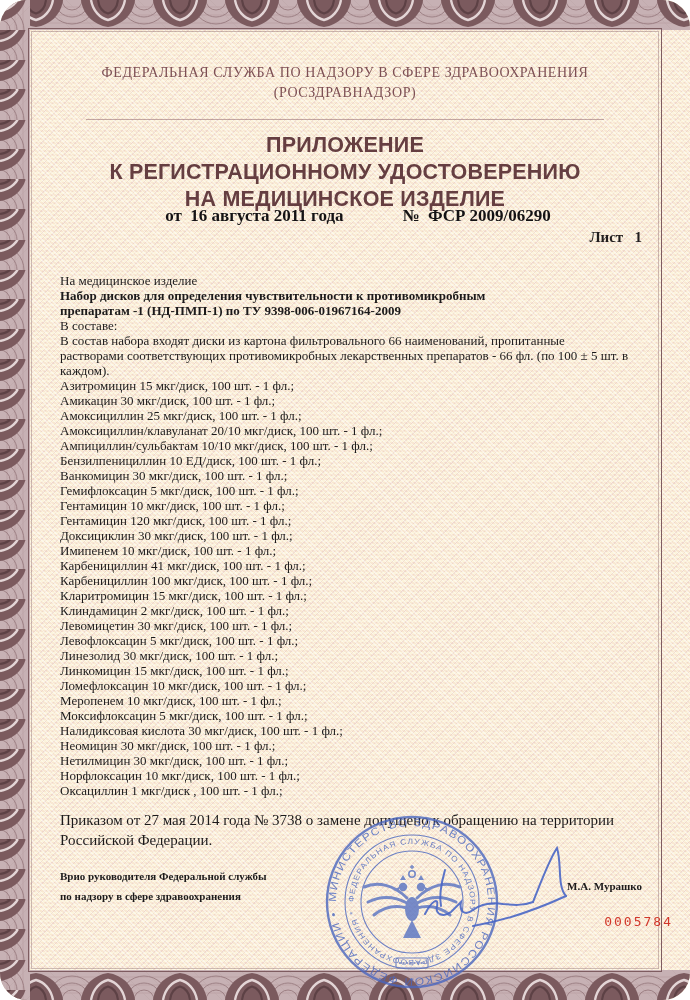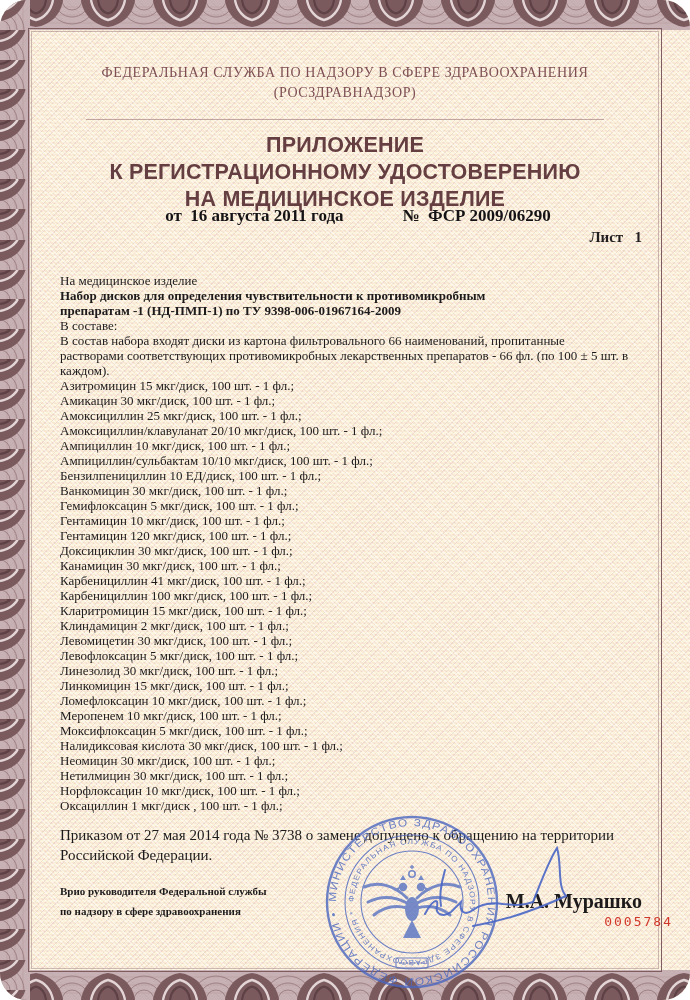--- a/index.html
+++ b/index.html
@@ -41,21 +41,21 @@
     white-space:pre;color:#211d1e;text-align:center;}
 
   .main-text{position:absolute;top:243px;left:30px;right:18px;
     font-size:13px;line-height:15px;}
   .main-text .line{white-space:pre;}
   .pre-lines{white-space:pre;}
   .bold{font-weight:bold;}
   .order-text{margin-top:13px;font-size:15px;line-height:19.5px;white-space:pre;}
   .signer-row{margin-top:16px;display:flex;justify-content:space-between;align-items:center;}
   .signer-title{font-weight:bold;font-size:11px;line-height:20px;white-space:pre;}
-  .signer-name{font-weight:bold;font-size:20px;}
+  .signer-name{font-weight:bold;font-size:11px;}
 
   .serial{position:absolute;top:914px;right:17px;z-index:6;
     font-family:"DejaVu Sans Mono", monospace;font-size:13px;
     color:#d2372b;letter-spacing:2px;}
 
   .stamp{position:absolute;left:312px;top:808px;z-index:5;opacity:.8;}
   .signature{position:absolute;left:415px;top:838px;z-index:6;opacity:.9;}
 </style>
 </head>
 <body>
@@ -140,29 +140,28 @@
 препаратам -1 (НД-ПМП-1) по ТУ 9398-006-01967164-2009</div>
       <div class="line">В составе:</div>
       <div class="pre-lines">В состав набора входят диски из картона фильтровального 66 наименований, пропитанные
 растворами соответствующих противомикробных лекарственных препаратов - 66 фл. (по 100 ± 5 шт. в
 каждом).</div>
       <div>
           <div class="line">Азитромицин 15 мкг/диск, 100 шт. - 1 фл.;</div>
           <div class="line">Амикацин 30 мкг/диск, 100 шт. - 1 фл.;</div>
           <div class="line">Амоксициллин 25 мкг/диск, 100 шт. - 1 фл.;</div>
           <div class="line">Амоксициллин/клавуланат 20/10 мкг/диск, 100 шт. - 1 фл.;</div>
-          <div class="line">Ампициллин 10 мкг/диск, 100 шт. - 1 фл.;</div>
           <div class="line">Ампициллин/сульбактам 10/10 мкг/диск, 100 шт. - 1 фл.;</div>
           <div class="line">Бензилпенициллин 10 ЕД/диск, 100 шт. - 1 фл.;</div>
           <div class="line">Ванкомицин 30 мкг/диск, 100 шт. - 1 фл.;</div>
           <div class="line">Гемифлоксацин 5 мкг/диск, 100 шт. - 1 фл.;</div>
           <div class="line">Гентамицин 10 мкг/диск, 100 шт. - 1 фл.;</div>
           <div class="line">Гентамицин 120 мкг/диск, 100 шт. - 1 фл.;</div>
           <div class="line">Доксициклин 30 мкг/диск, 100 шт. - 1 фл.;</div>
-          <div class="line">Канамицин 30 мкг/диск, 100 шт. - 1 фл.;</div>
+          <div class="line">Имипенем 10 мкг/диск, 100 шт. - 1 фл.;</div>
           <div class="line">Карбенициллин 41 мкг/диск, 100 шт. - 1 фл.;</div>
           <div class="line">Карбенициллин 100 мкг/диск, 100 шт. - 1 фл.;</div>
           <div class="line">Кларитромицин 15 мкг/диск, 100 шт. - 1 фл.;</div>
           <div class="line">Клиндамицин 2 мкг/диск, 100 шт. - 1 фл.;</div>
           <div class="line">Левомицетин 30 мкг/диск, 100 шт. - 1 фл.;</div>
           <div class="line">Левофлоксацин 5 мкг/диск, 100 шт. - 1 фл.;</div>
           <div class="line">Линезолид 30 мкг/диск, 100 шт. - 1 фл.;</div>
           <div class="line">Линкомицин 15 мкг/диск, 100 шт. - 1 фл.;</div>
           <div class="line">Ломефлоксацин 10 мкг/диск, 100 шт. - 1 фл.;</div>
           <div class="line">Меропенем 10 мкг/диск, 100 шт. - 1 фл.;</div>

